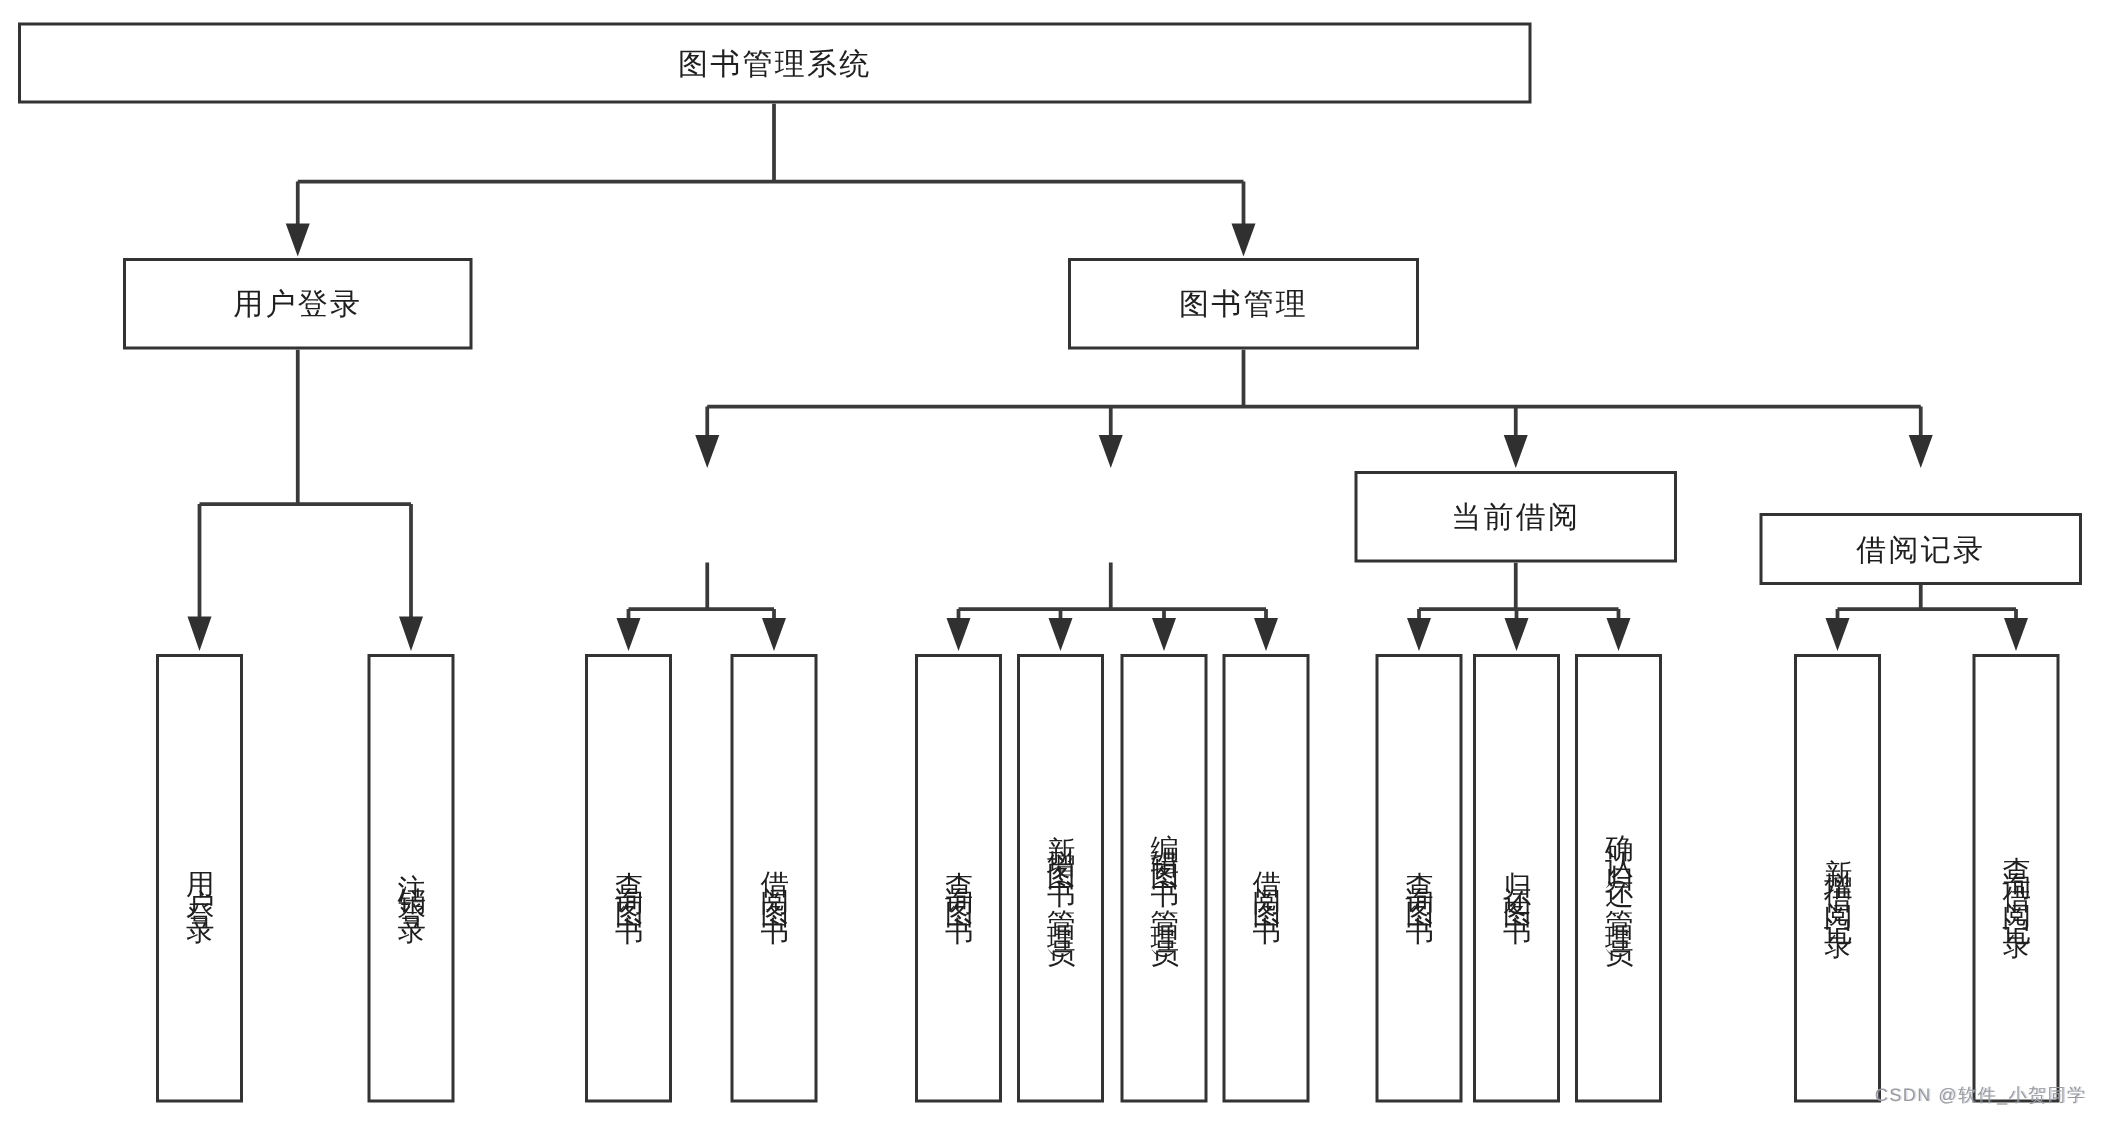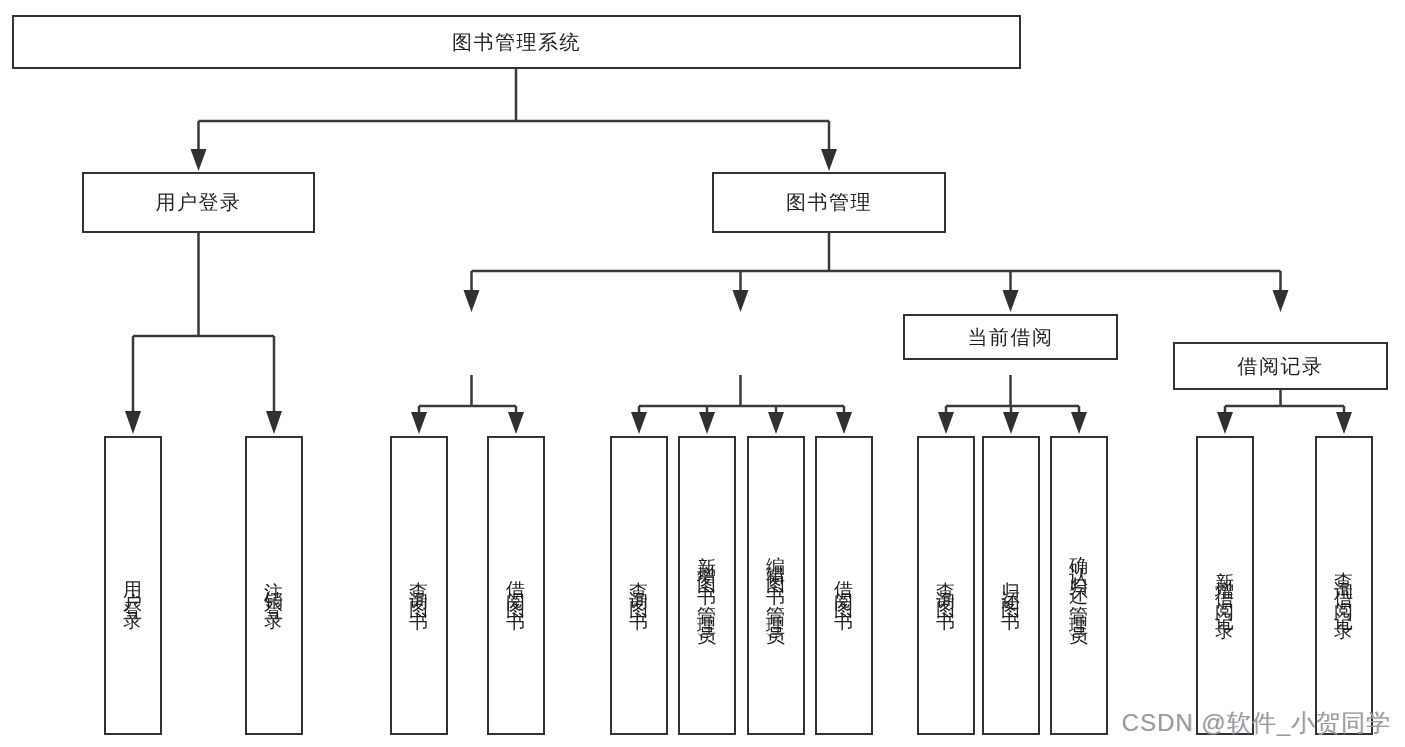--- a/index.html
+++ b/index.html
@@ -29,21 +29,21 @@
     font-size: 19px;
     letter-spacing: 10px;
     line-height: 1;
     white-space: nowrap;
   }
   .hbox span { white-space: nowrap; }
   .watermark {
     position: absolute;
     right: 14px;
     bottom: 8px;
-    font-size: 24px;
+    font-size: 12px;
     letter-spacing: 1px;
     color: #9b9b9b;
     text-shadow: 1px 0 0 rgba(150,160,200,0.35);
     pointer-events: none;
   }
 </style>
 </head>
 <body>
 
 <div id="canvas">
@@ -96,21 +96,21 @@
     <span>图书管理系统</span>
   </div>
 
   <div class="node hbox" style="left:82px; top:172px; width:233px; height:61px;">
     <span>用户登录</span>
   </div>
   <div class="node hbox" style="left:712px; top:172px; width:234px; height:61px;">
     <span>图书管理</span>
   </div>
 
-  <div class="node hbox" style="left:903px; top:314px; width:215px; height:46px;justify-content:center;">
+  <div class="node hbox" style="left:903px; top:314px; width:215px; height:61px;justify-content:center;">
     <span>当前借阅</span>
   </div>
   <div class="node hbox" style="left:1173px; top:314px; width:215px; height:48px;margin-top:28px;">
     <span>借阅记录</span>
   </div>
 
   <div class="node vbox" style="left:104px; top:436px; width:58px; height:299px;">
     <span>用户登录</span>
   </div>
   <div class="node vbox" style="left:245px; top:436px; width:58px; height:299px;">

